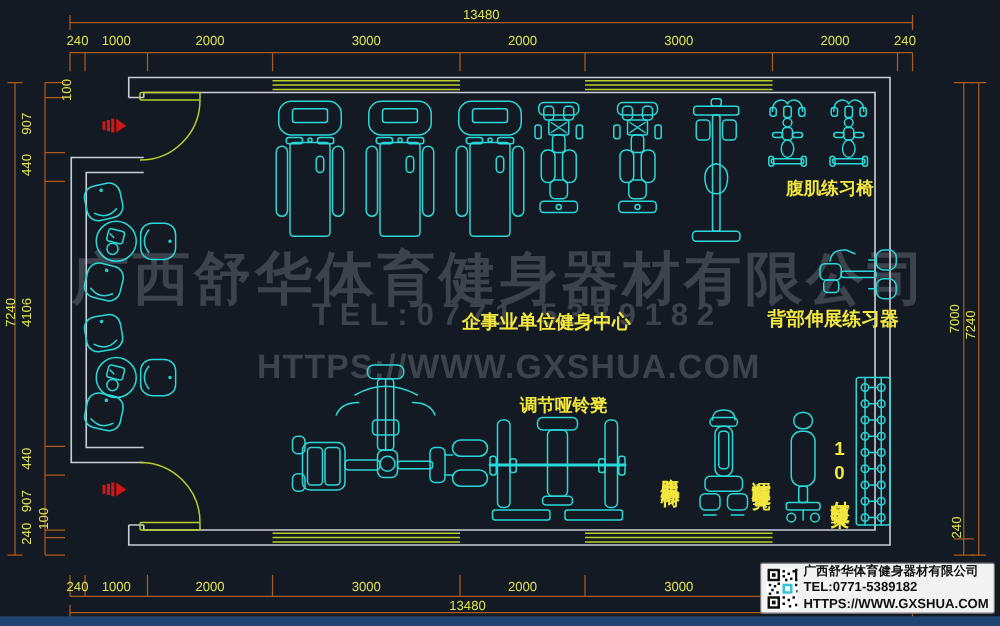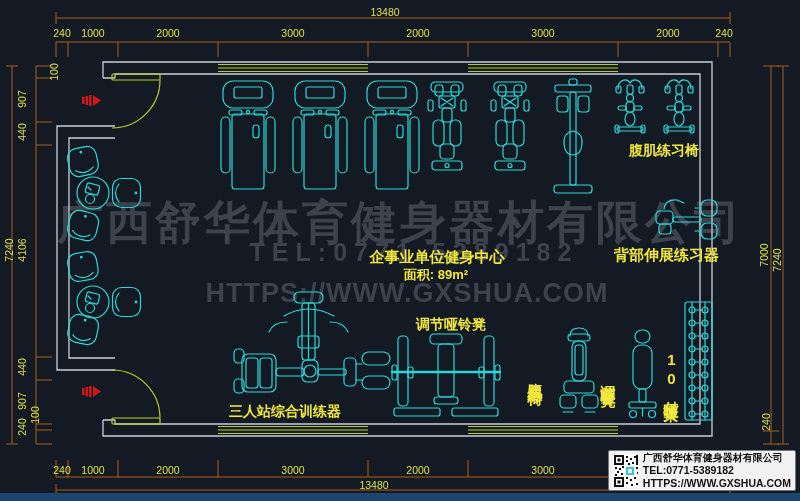--- a/index.html
+++ b/index.html
@@ -324,27 +324,25 @@
   <span class="dimv" style="left:7px;top:409px">100</span>
   <span class="dimv" style="left:-6px;top:421px">240</span>
 
   <span class="dimv" style="left:736px;top:249px">7000</span>
   <span class="dimv" style="left:749px;top:254px">7240</span>
   <span class="dimv" style="left:738px;top:416px">240</span>
 
   <div class="eqlabel" style="left:602px;top:142px;width:124px">腹肌练习椅</div>
   <div class="eqlabel big" style="left:594px;top:246px;width:145px">背部伸展练习器</div>
   <div class="eqlabel" style="left:391px;top:316px;width:120px">调节哑铃凳</div>
-  <div class="eqlabel" style="left:203px;top:403px;width:164px">三人站综合训练器</div>
   <div class="eqlabel v" style="left:525px;top:330px;height:92px">腹肌练习椅</div>
   <div class="eqlabel v" style="left:598px;top:332px;height:92px">调节哑铃凳</div>
   <div class="eqlabel v" style="left:661px;top:326px;height:96px">10付哑铃架</div>
 
   <div class="eqlabel big" style="left:352px;top:248px;width:170px">企事业单位健身中心</div>
-  <div class="eqlabel small" style="left:371px;top:266px;width:130px">面积: 89m²</div>
 
   <div class="infobox">
     <svg width="34" height="34">
       <rect width="34" height="34" fill="#ffffff"></rect>
       <rect x="2" y="2" width="8" height="8" fill="none" stroke="#111" stroke-width="2"></rect>
         <rect x="4.5" y="4.5" width="3" height="3" fill="#111"></rect>
       <rect x="24" y="2" width="8" height="8" fill="none" stroke="#111" stroke-width="2"></rect>
         <rect x="26.5" y="4.5" width="3" height="3" fill="#111"></rect>
       <rect x="2" y="24" width="8" height="8" fill="none" stroke="#111" stroke-width="2"></rect>
         <rect x="4.5" y="26.5" width="3" height="3" fill="#111"></rect>

